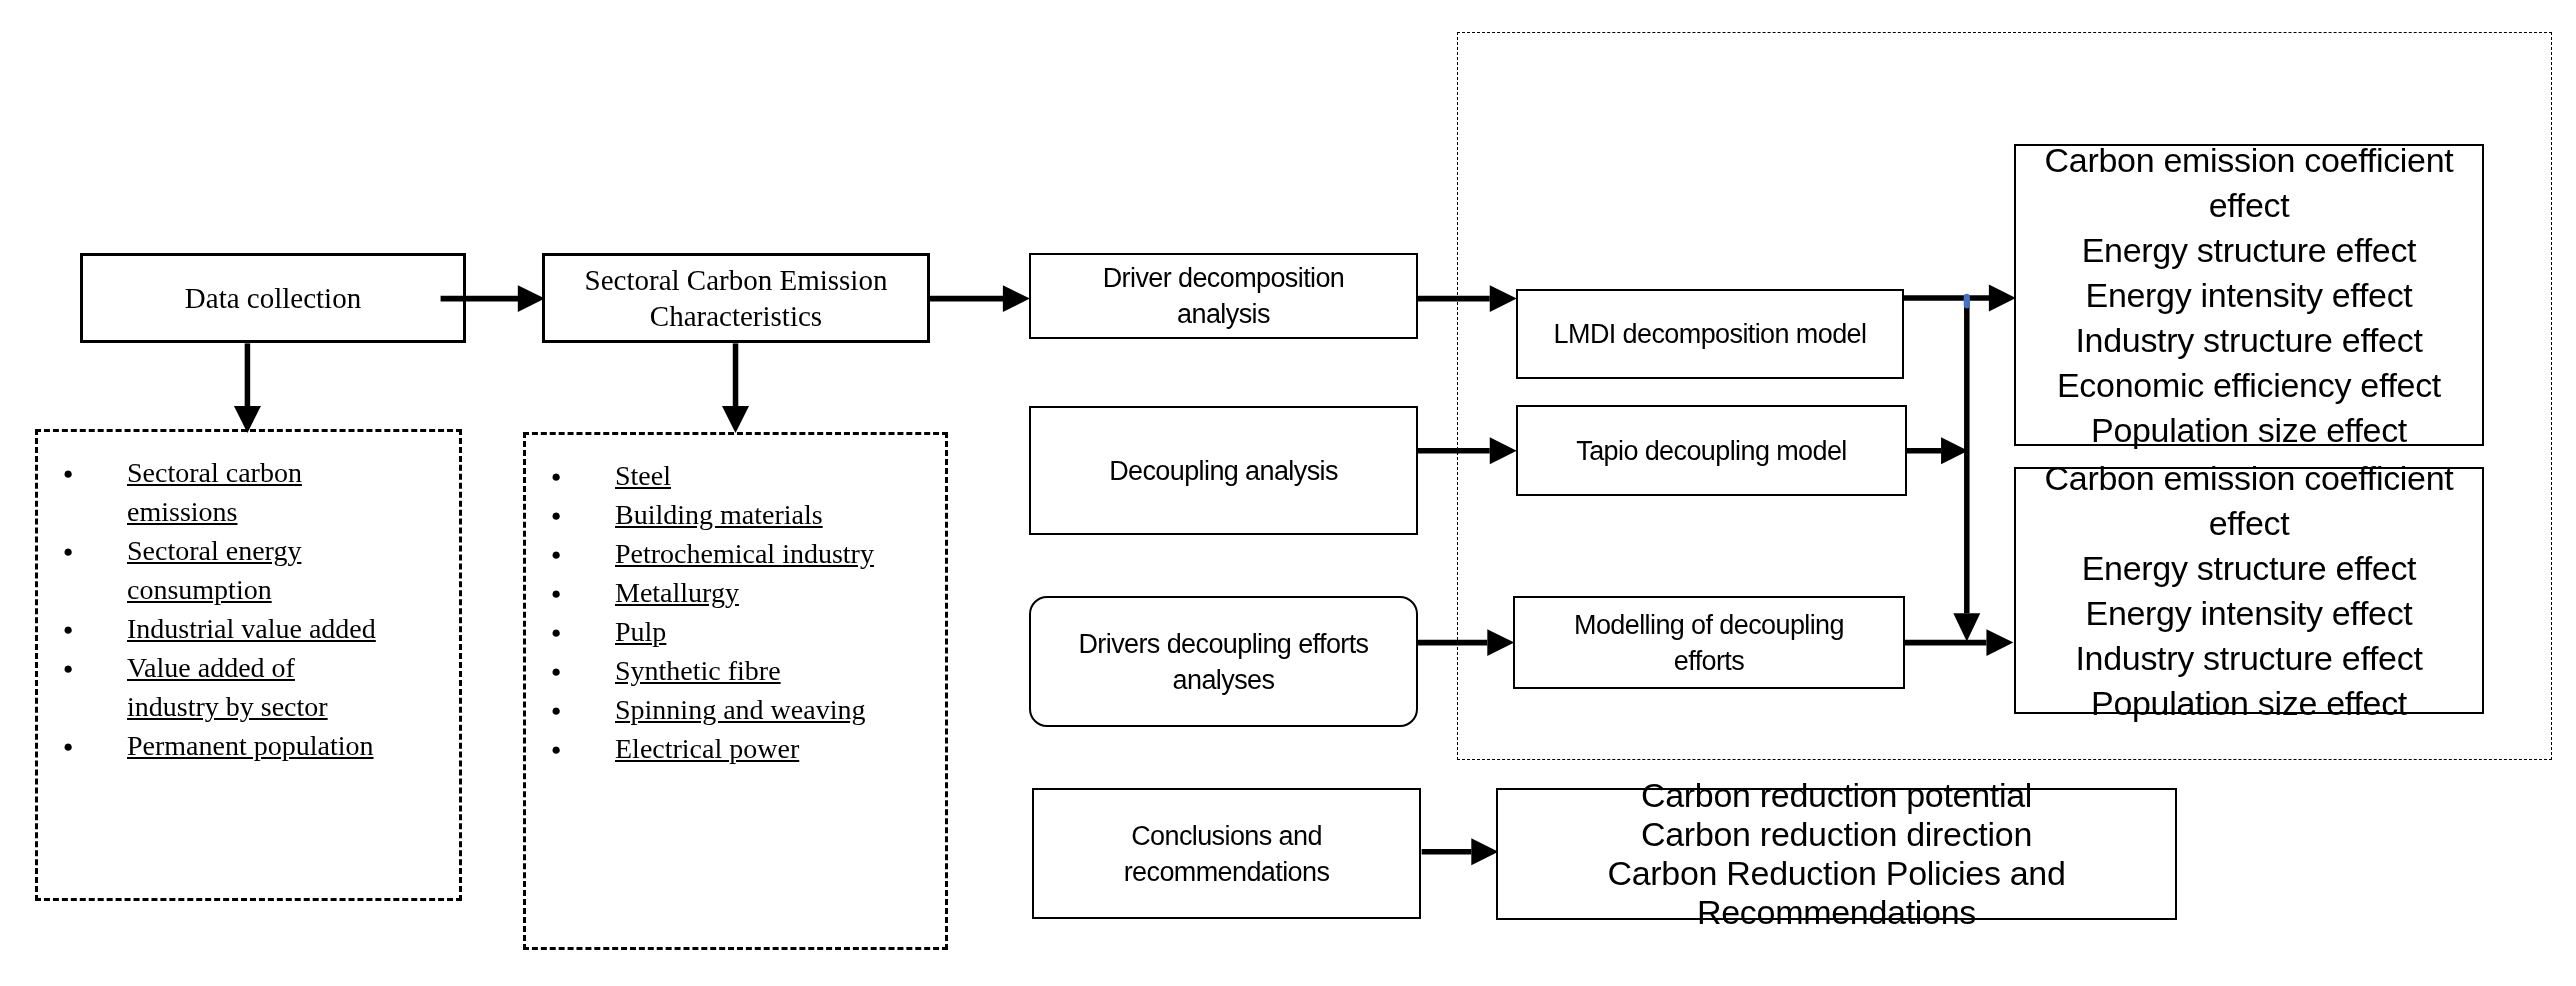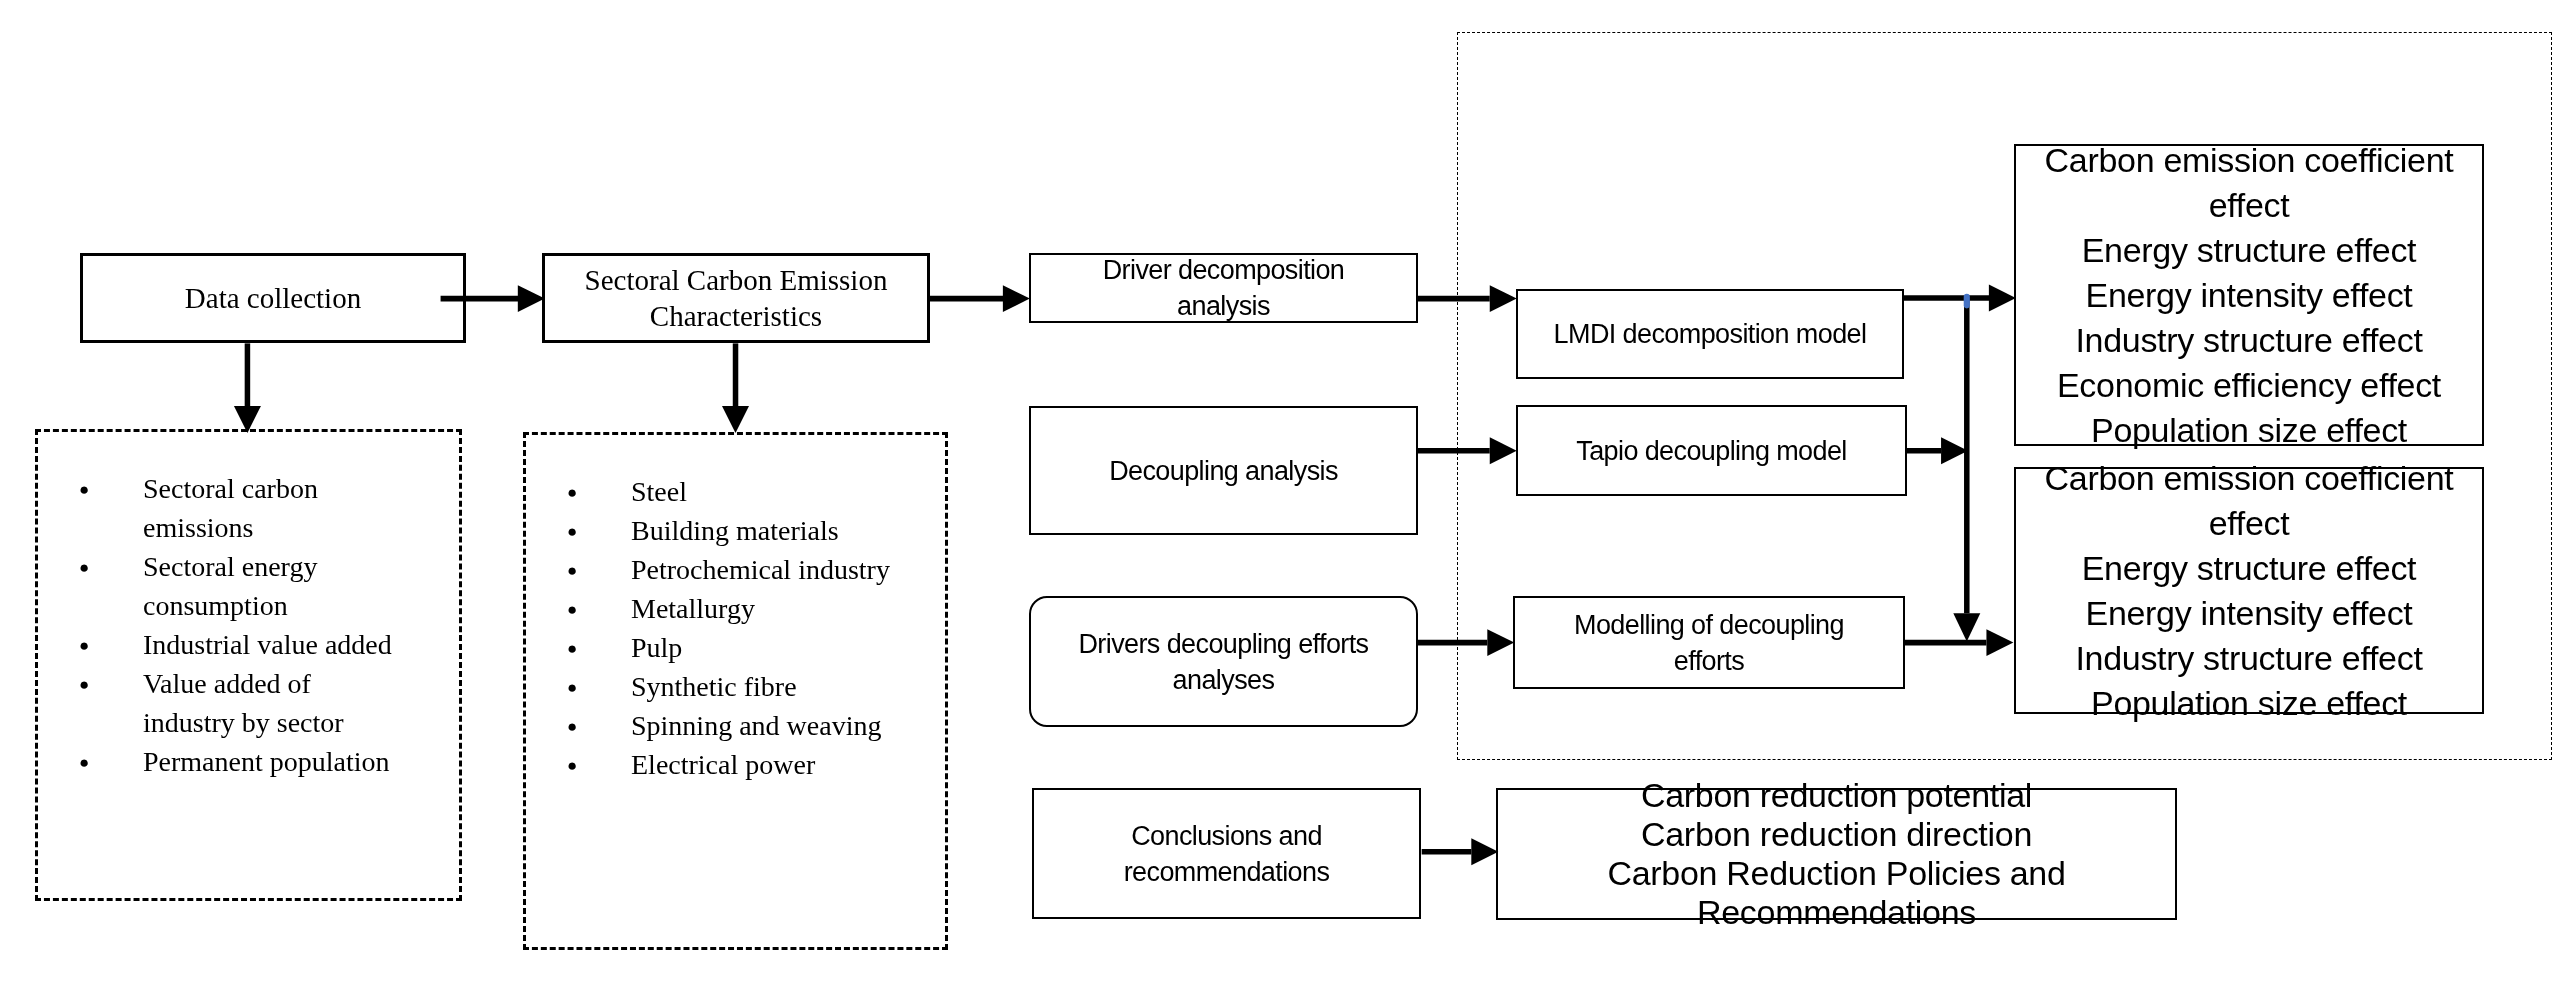--- a/index.html
+++ b/index.html
@@ -30,21 +30,21 @@
 
   .dashed-list {
     position: absolute;
     border: 3.1px dashed #000;
     box-sizing: border-box;
     background: #fff;
     font-family: "Liberation Serif", serif;
     font-size: 28px;
     color: #000;
   }
-  ul.bullets { list-style: none; margin: 16px; padding: 21px 9.8px 0 89px; }
+  ul.bullets { list-style: none; margin: 0; padding: 21px 9.8px 0 89px; text-decoration: underline; }
   ul.bullets li { position: relative; white-space: pre-line; line-height: 39px; }
   ul.bullets li::before {
     content: "\25CF";
     position: absolute;
     left: -64px;
     top: 0.6px;
     font-size: 17px;
   }
 
   .dashed-container {
@@ -93,21 +93,21 @@
         <li>Building materials</li>
         <li>Petrochemical industry</li>
         <li>Metallurgy</li>
         <li>Pulp</li>
         <li>Synthetic fibre</li>
         <li>Spinning and weaving</li>
         <li>Electrical power</li>
       </ul>
   </div>
 
-  <div class="box sans" style="left:1029px; top:253px; width:389px; height:70px;">
+  <div class="box sans" style="left:1029px; top:253px; width:389px; height:86px;">
     <div class="label">Driver decomposition
 analysis</div>
   </div>
 
   <div class="box sans" style="left:1029px; top:406px; width:389px; height:129px;">
     <div class="label">Decoupling analysis</div>
   </div>
 
   <div class="box sans" style="left:1029px; top:596px; width:389px; height:131px;border-radius:18px;">
     <div class="label">Drivers decoupling efforts

